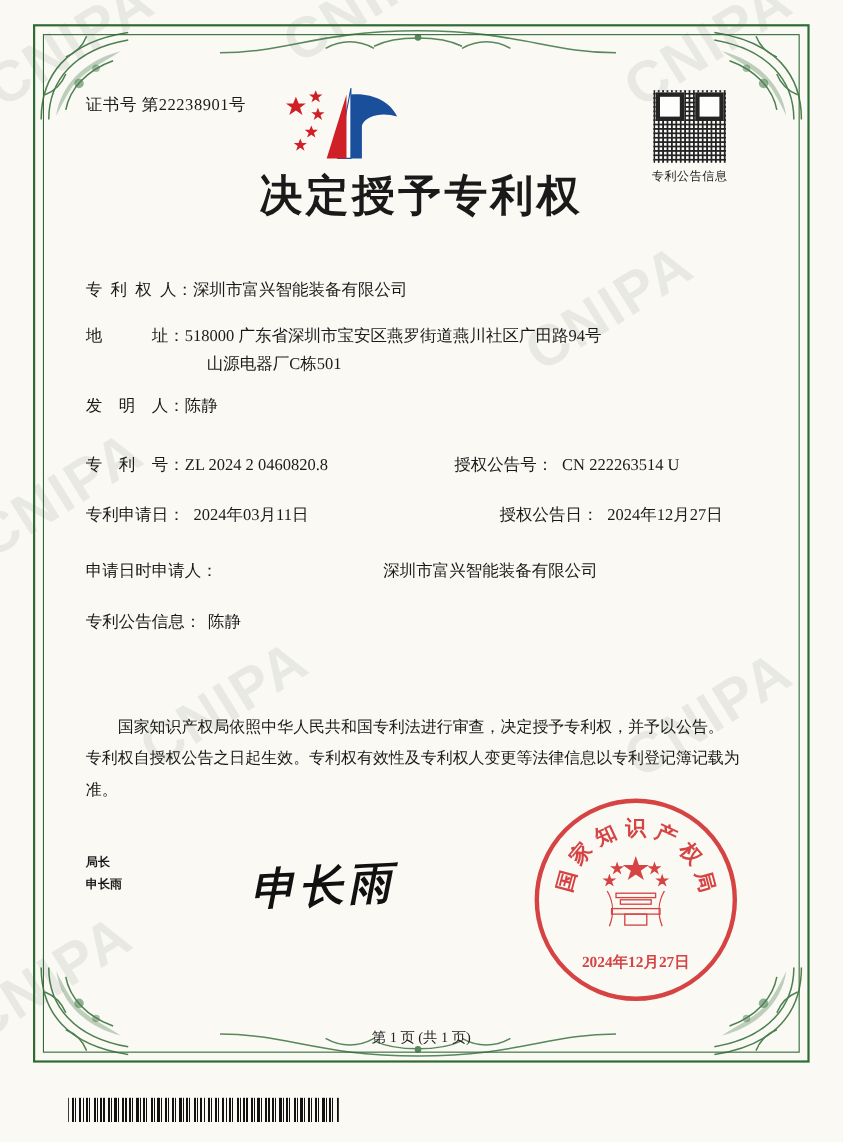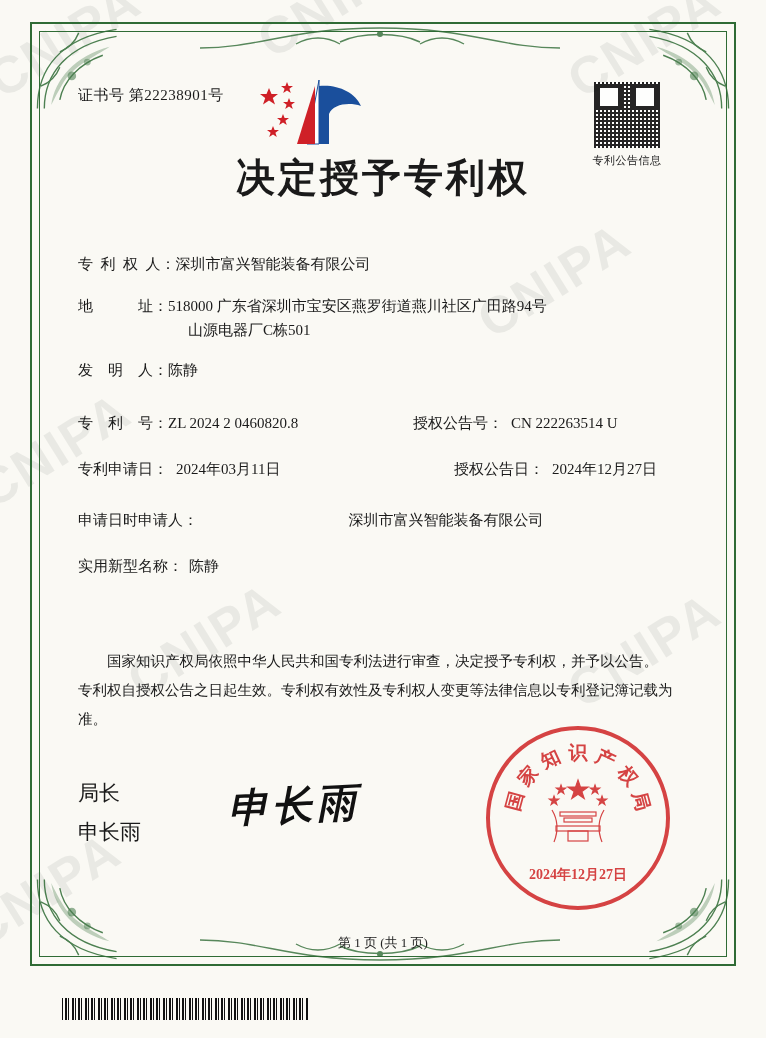--- a/index.html
+++ b/index.html
@@ -179,22 +179,23 @@
     line-height: 2.0;
   }
   .statement .p1 { text-indent: 2em; }
 
   .signature-area {
     margin-top: 40px;
     position: relative;
     height: 150px;
   }
   .sig-label {
-    font-size: 21px;
+    font-size: 11px;
     line-height: 1.9;
+    font-weight: bold;
   }
   .sig-script {
     position: absolute;
     left: 150px;
     top: 4px;
     font-size: 40px;
     font-family: "DejaVu Serif", serif;
     font-style: italic;
     font-weight: 700;
     letter-spacing: 4px;
@@ -418,21 +419,21 @@
           <div class="val" style="margin-left:8px;">2024年12月27日</div>
         </div>
       </div>
 
       <div class="row" style="margin-top:28px;text-align:center;">
         <div class="lbl">申请日时申请人：</div>
         <div class="val" style="margin-left:6px;">深圳市富兴智能装备有限公司</div>
       </div>
 
       <div class="row" style="margin-top:24px;">
-        <div class="lbl">实用新型名称：</div>
+        <div class="lbl">专利公告信息：</div>
         <div class="val" style="margin-left:6px;">陈静</div>
       </div>
     </div>
 
     <div class="statement">
       <div class="p1">国家知识产权局依照中华人民共和国专利法进行审查，决定授予专利权，并予以公告。</div>
       <div>专利权自授权公告之日起生效。专利权有效性及专利权人变更等法律信息以专利登记簿记载为准。</div>
     </div>
 
     <div class="signature-area">

